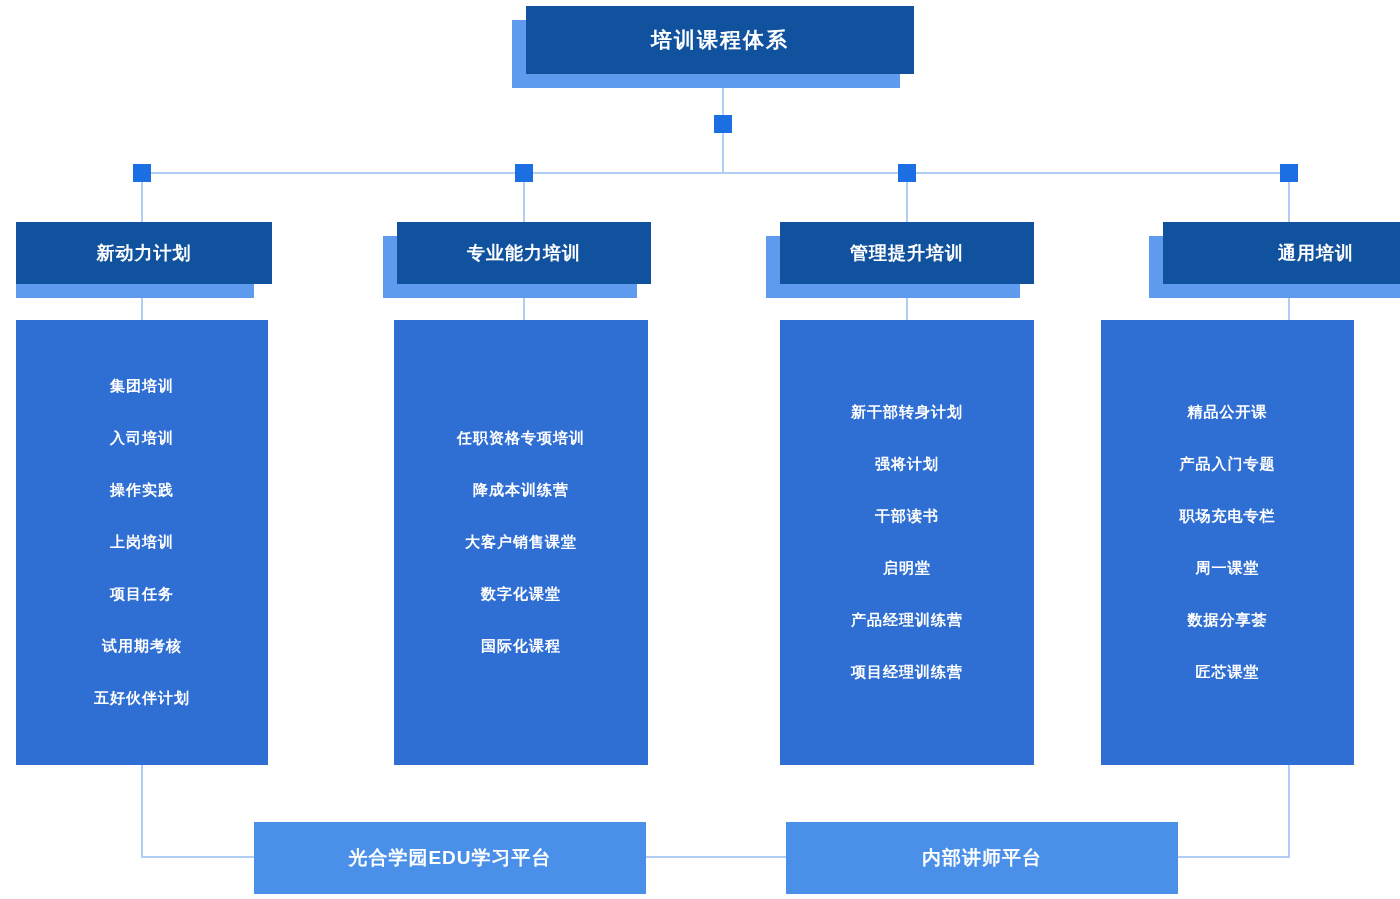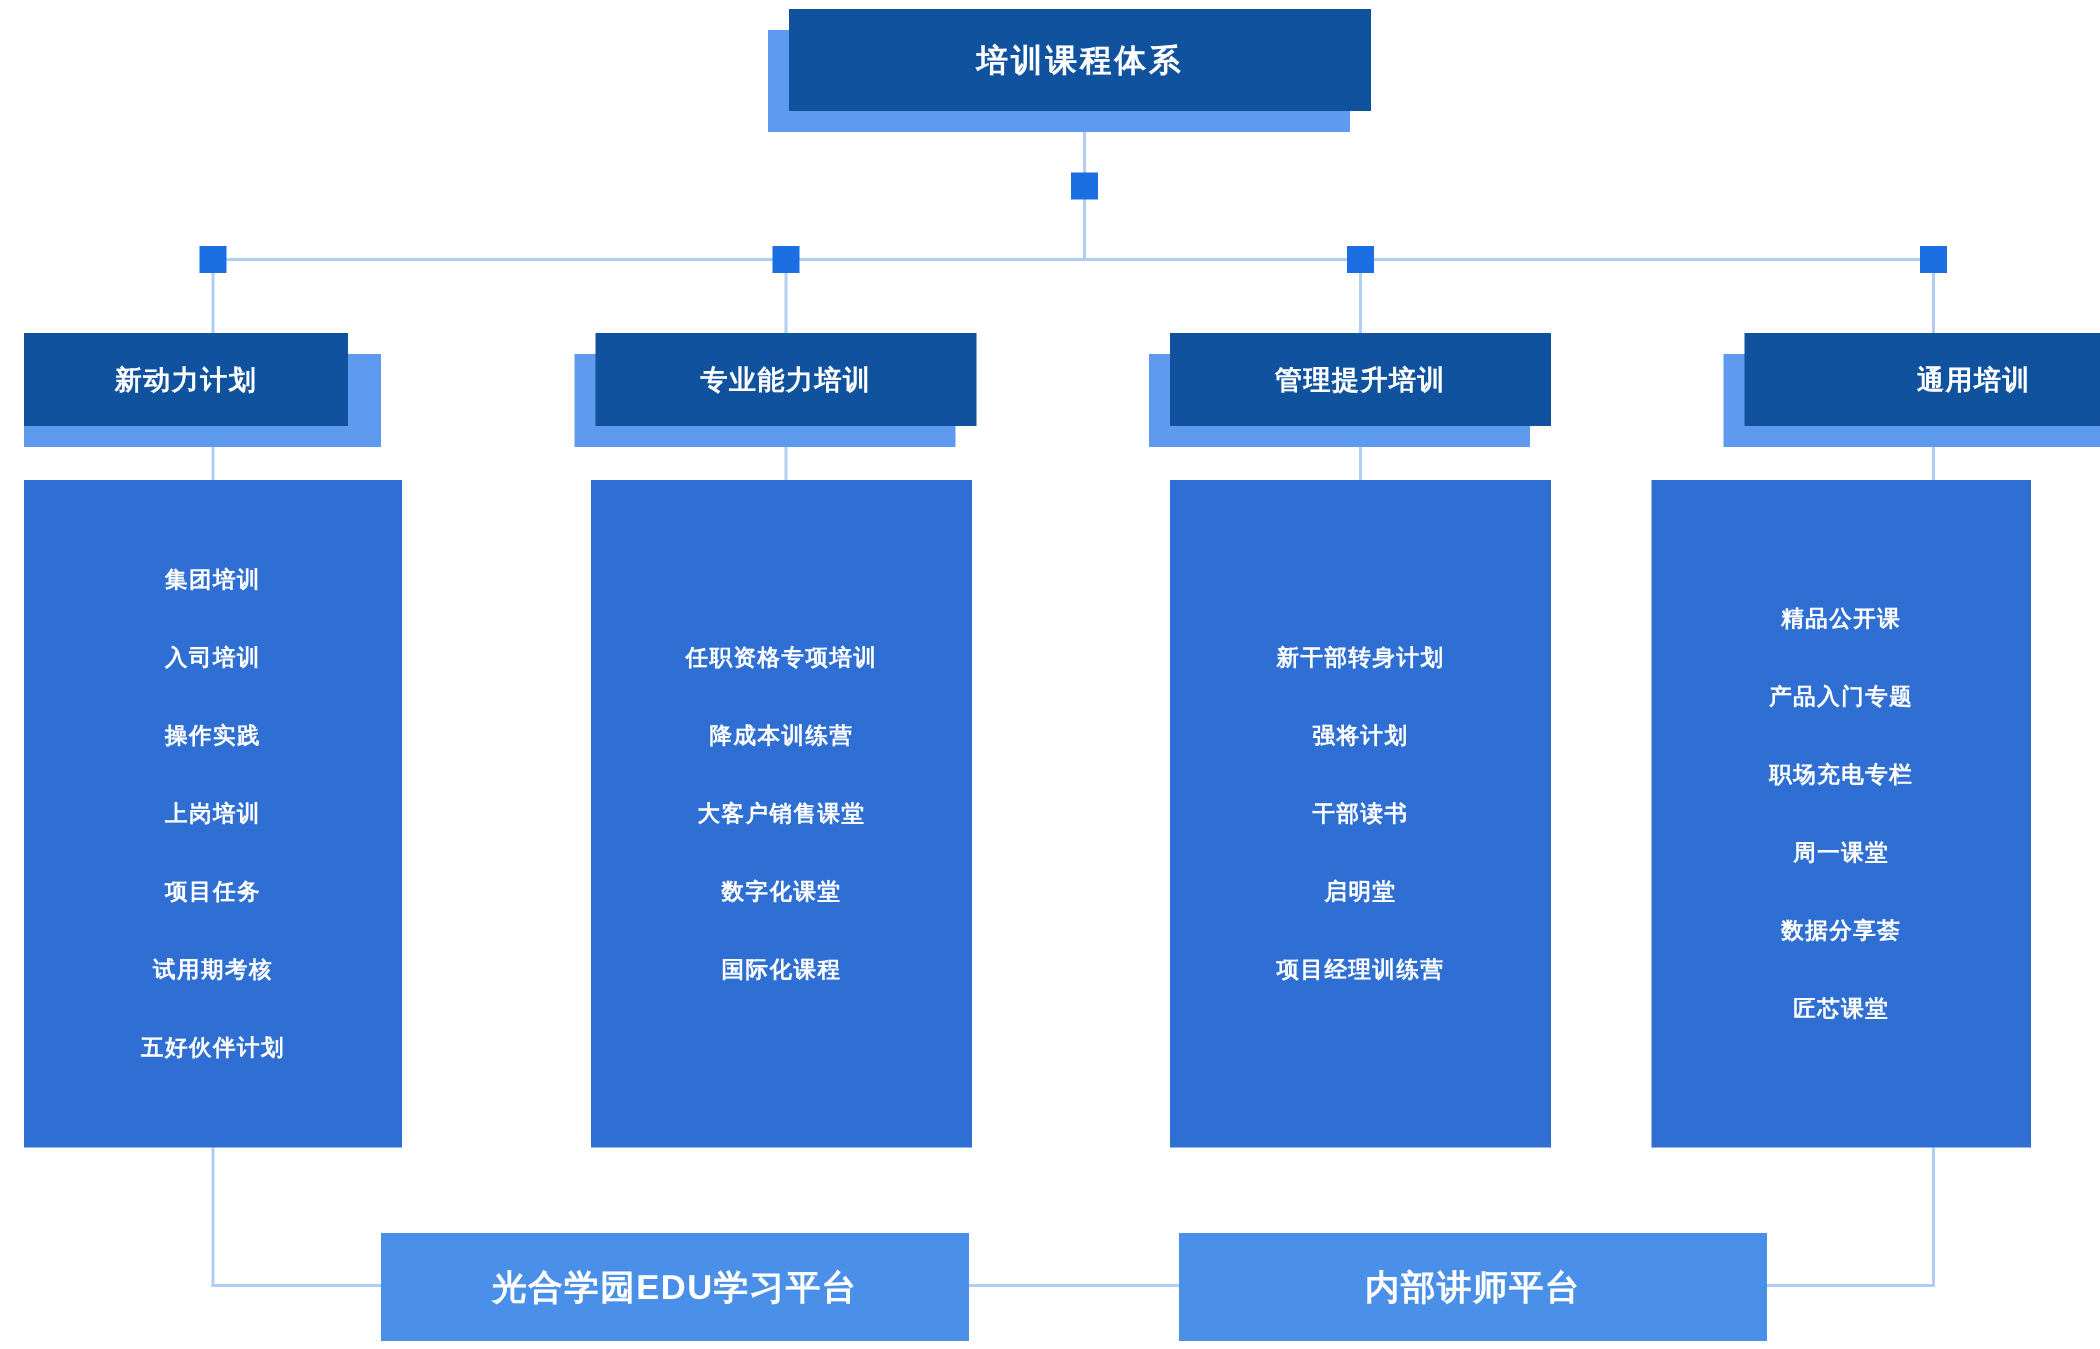--- a/index.html
+++ b/index.html
@@ -13,21 +13,21 @@
     font-size:21px;font-weight:bold;letter-spacing:2px;}
   .header{position:absolute;height:62px;background:var(--header-bg,#11529E);
     display:flex;align-items:center;justify-content:center;color:var(--text,#fff);
     font-size:18px;font-weight:bold;letter-spacing:1px;}
   .bodybox{position:absolute;top:320px;height:445px;background:var(--body-bg,#2F6FD3);
     display:flex;flex-direction:column;justify-content:center;}
   .item{height:52px;display:flex;align-items:center;justify-content:center;
     color:var(--text,#fff);font-size:15px;letter-spacing:1px;font-weight:bold;}
   .platform{position:absolute;top:822px;width:392px;height:72px;background:var(--platform-bg,#4A90E9);
     display:flex;align-items:center;justify-content:center;color:var(--text,#fff);
-    font-size:23px;font-weight:bold;letter-spacing:1px;}
+    font-size:19px;font-weight:bold;letter-spacing:1px;}
 </style>
 </head>
 <body>
 
 <div class="stage">
 
   <div class="line" style="left:706px;top:74px;width:2px;height:100px"></div>
   <div class="line" style="left:125px;top:172px;width:1149px;height:2px"></div>
   <div class="line" style="left:125px;top:174px;width:2px;height:48px"></div>
   <div class="line" style="left:507px;top:174px;width:2px;height:48px"></div>
@@ -46,21 +46,21 @@
   <div class="node" style="left:698px;top:115px"></div>
   <div class="node" style="left:117px;top:164px"></div>
   <div class="node" style="left:499px;top:164px"></div>
   <div class="node" style="left:882px;top:164px"></div>
   <div class="node" style="left:1264px;top:164px"></div>
 
   <div class="shadow" style="left:496px;top:20px;width:388px;height:68px"></div>
   <div class="titlebox">培训课程体系</div>
 
   <div class="shadow" style="left:-14px;top:236px;width:252px;height:62px"></div>
-  <div class="header" style="left:0;top:222px;width:216px">新动力计划</div>
+  <div class="header" style="left:0;top:222px;width:256px">新动力计划</div>
 
   <div class="shadow" style="left:367px;top:236px;width:254px;height:62px"></div>
   <div class="header" style="left:381px;top:222px;width:254px">专业能力培训</div>
 
   <div class="shadow" style="left:750px;top:236px;width:254px;height:62px"></div>
   <div class="header" style="left:764px;top:222px;width:254px">管理提升培训</div>
 
   <div class="shadow" style="left:1133px;top:236px;width:253px;height:62px"></div>
   <div class="header" style="left:1147px;top:222px;width:306px">通用培训</div>
 
@@ -80,20 +80,21 @@
     <div class="item">大客户销售课堂</div>
     <div class="item">数字化课堂</div>
     <div class="item">国际化课程</div>
   </div>
 
   <div class="bodybox" style="left:764px;width:254px">
     <div class="item">新干部转身计划</div>
     <div class="item">强将计划</div>
     <div class="item">干部读书</div>
     <div class="item">启明堂</div>
+    <div class="item">产品经理训练营</div>
     <div class="item">项目经理训练营</div>
   </div>
 
   <div class="bodybox" style="left:1085px;width:253px">
     <div class="item">精品公开课</div>
     <div class="item">产品入门专题</div>
     <div class="item">职场充电专栏</div>
     <div class="item">周一课堂</div>
     <div class="item">数据分享荟</div>
     <div class="item">匠芯课堂</div>

